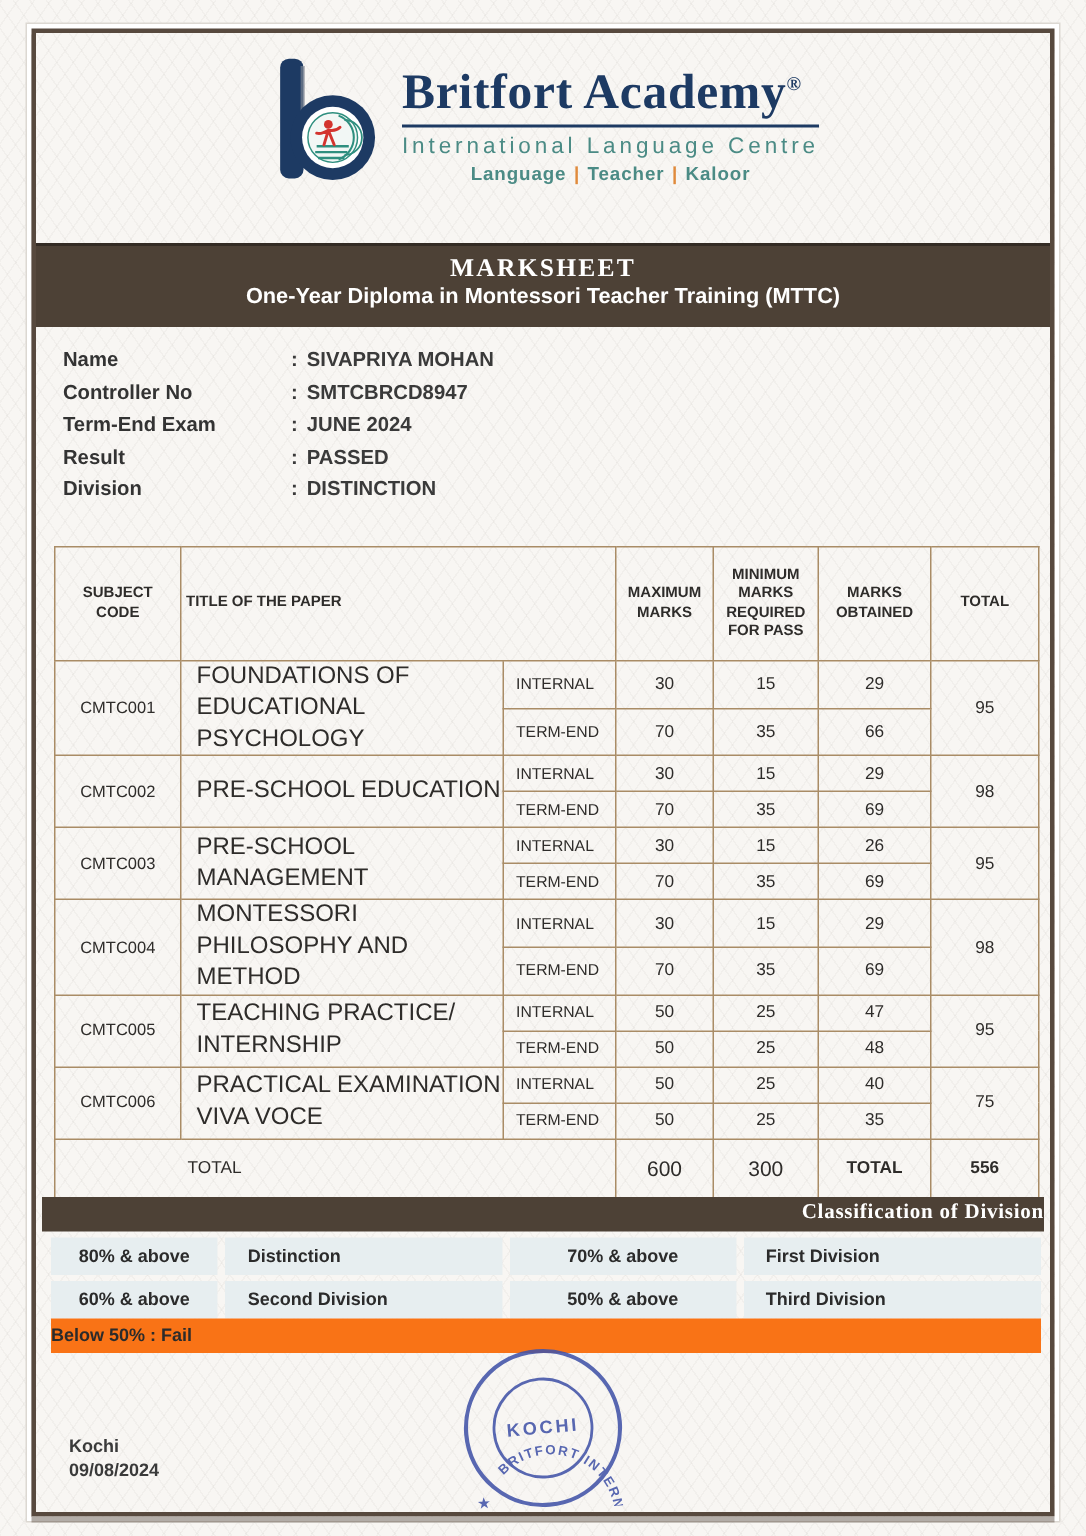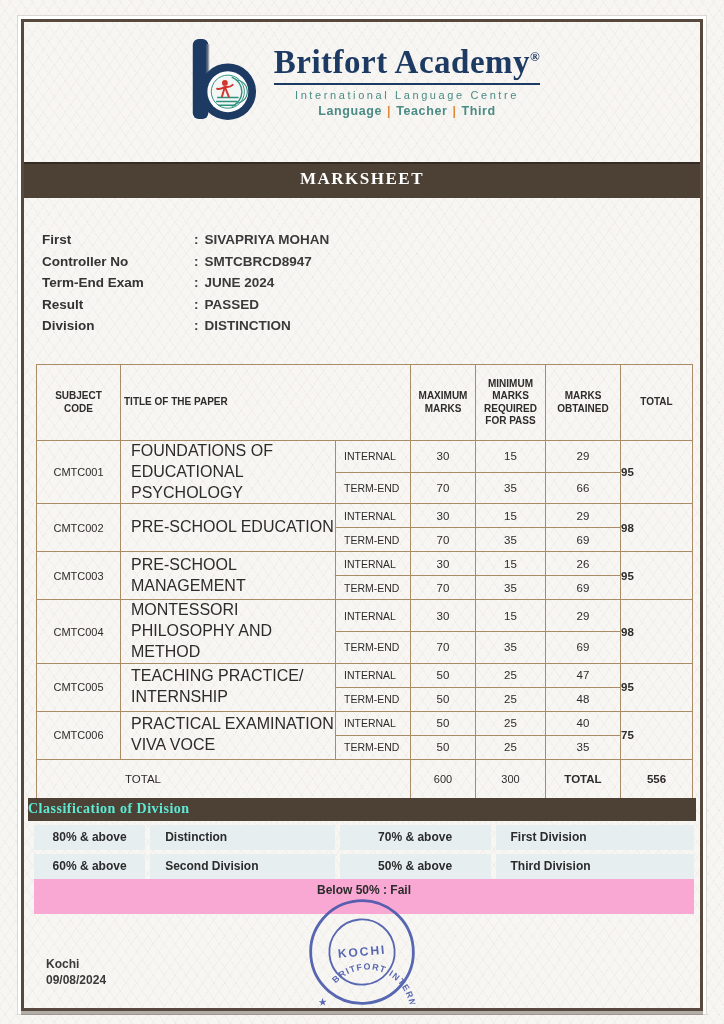--- a/index.html
+++ b/index.html
@@ -19,27 +19,27 @@
     position:absolute; left:21px; right:21px; top:19px; bottom:13px;
     border:3px solid #57493e; box-shadow:0 4px 0 rgba(87,73,62,.45), 0 0 0 3px #ffffff, 0 0 0 4px #dcd8d2;
     pointer-events:none;
   }
   
   .logo-row{ position:absolute; top:36px; left:0; right:0; display:flex; justify-content:center; align-items:flex-start; gap:16px; }
   .brand{ padding-top:10px; }
   .brand-name{ font-family:"Liberation Serif", serif; font-weight:bold; font-size:33px; color:#1d3a63; letter-spacing:.5px; line-height:1; }
   .brand-name sup{ font-size:13px; }
   .brand-rule{ height:2px; background:#1d3a63; margin:4px 0 4px 0; }
-  .tagline1{ font-size:11px; color:#4b8b85; letter-spacing:2.6px; text-align:center; }
+  .tagline1{ font-size:15px; color:#4b8b85; letter-spacing:2.6px; text-align:center; }
   .tagline2{ font-size:12.5px; font-weight:bold; color:#4b8b85; text-align:center; margin-top:3px; letter-spacing:.6px; }
   .tagline2 .pipe{ color:#e08a3c; padding:0 5px; }
   .address{ position:absolute; top:131px; left:0; right:16px; text-align:center; font-weight:normal; font-size:14px; color:#2f2a26;margin-top:48px; }
   
   .ms-banner{
-    position:absolute; top:162px; left:24px; right:24px; height:36px;
+    position:absolute; top:162px; left:24px; right:24px; height:56px;
     background:#4d4136; color:#fff; text-align:center; padding-top:5px;
     border-top:2px solid #332b24;
   }
   .ms-banner .t1{ font-family:"Liberation Serif", serif; font-weight:bold; font-size:17px; letter-spacing:1.5px; }
   .ms-banner .t2{ font-size:14.5px; font-weight:bold; margin-top:1px; }
   
   .info{ position:absolute; top:229px; left:42px; }
   .info-row{ display:flex; height:21.5px; align-items:center; font-size:13.5px; color:#3a3a3a; }
   .info-row .lbl{ width:152px; font-weight:bold; color:#333; }
   .info-row .colon{ font-weight:bold; margin-right:6px; }
@@ -53,41 +53,41 @@
     border:1px solid #a98c66; color:#2e2c2a; vertical-align:middle;
   }
   table.marks thead tr{ height:76px; }
   table.marks th{ font-size:10px; font-weight:bold; text-align:center; padding:2px 3px; line-height:1.25; }
   table.marks th.title-h{ text-align:left; }
   tr.sub{ height:24px; }
   td.code{ text-align:center; font-size:11px; }
   td.title{ text-align:left; font-size:16px; padding-left:10px; line-height:1.3; }
   td.mode{ font-size:10.5px; padding-left:8px; }
   td.num{ text-align:center; font-size:11.5px; }
-  td.rtotal{ text-align:left; font-size:11.5px;font-weight:bold; }
+  td.rtotal{ text-align:center; font-size:11.5px; }
   tr.grand{ height:40px; }
   tr.grand td.glabel{ font-size:11.5px; padding-left:88px; }
-  tr.grand td.num{ font-size:11px; }
+  tr.grand td.num{ font-size:14px; }
   tr.grand td.bold{ font-weight:bold; text-align:center; font-size:11.5px; }
   
   .cls-banner{
     position:absolute; top:798px; left:28px; right:28px; height:23px;
-    background:#4d4136; color:#5eead4; text-align:left;
+    background:#4d4136; color:#ffffff; text-align:right;
     font-family:"Liberation Serif", serif; font-weight:bold; font-size:14px; line-height:22px; letter-spacing:.5px;
   }
   .cls-grid{
     position:absolute; top:825px; left:34px; right:30px;
     display:grid; grid-template-columns:1.12fr 1.86fr 1.52fr 2fr; gap:4px 5px;
   }
   .cls-cell{ background:#e7eef0; height:25px; line-height:25px; font-size:12px; font-weight:bold; color:#2b2b2b; }
   .cls-cell.range{ text-align:center; }
   .cls-cell.div{ padding-left:15px; }
   .cls-fail{
-    position:absolute; top:879px; left:34px; right:30px; height:35px;
-    background:#f9a8d4; text-align:center; font-size:12px; font-weight:bold; color:#2b2b2b; line-height:23px;
+    position:absolute; top:879px; left:34px; right:30px; height:23px;
+    background:#f97316; font-size:12px; font-weight:bold; color:#2b2b2b; line-height:23px;
   }
   
   .foot-left{ position:absolute; left:46px; top:957px; font-size:12px; font-weight:bold; color:#3a3a3a; line-height:1.3; }
   .stamp{ position:absolute; left:50%; top:896px; transform:translateX(-50%) rotate(-5deg); opacity:.88; }
   .sign-block{ position:absolute; right:36px; top:890px; width:240px; text-align:center; }
   .sign-svg{ display:block; margin:0 auto; }
   .sign-l1{ font-size:12px; font-weight:bold; color:#3a3a3a; margin-top:-4px; }
   .sign-l2{ font-size:12.5px; font-weight:bold; color:#272625; letter-spacing:.3px; }
 </style>
 </head>
@@ -107,33 +107,34 @@
       <path d="M53 45 a11 11 0 0 1 0 24" fill="none" stroke="#2f8f7f" stroke-width="1.2"></path>
       <path d="M34 63 h22 M33 67 h22 M35 71 h18" stroke="#2f8f7f" stroke-width="1.6"></path>
       <circle cx="42" cy="48" r="3" fill="#d3342e"></circle>
       <path d="M42 52 q-5 3 -8 2 M42 52 q5 1 8 -2 M42 52 l-3 10 M42 52 l4 10" fill="none" stroke="#d3342e" stroke-width="2" stroke-linecap="round"></path>
     </svg>
     <div class="brand">
       <div class="brand-name"><span>Britfort Academy</span><sup>®</sup></div>
       <div class="brand-rule"></div>
       <div class="tagline1">International Language Centre</div>
       <div class="tagline2">
-        <span>Language</span><span class="pipe">|</span><span>Teacher</span><span class="pipe">|</span><span>Third</span>
+        <span>Language</span><span class="pipe">|</span><span>Teacher</span><span class="pipe">|</span><span>Kaloor</span>
       </div>
     </div>
   </div>
   <div class="address">Kaloor, Kochi, Ernakulam, Kerala 682017</div>
 
   <div class="ms-banner">
     <div class="t1">MARKSHEET</div>
+    <div class="t2">One-Year Diploma in Montessori Teacher Training (MTTC)</div>
   </div>
 
   <div class="info">
     <div class="info-row">
-      <span class="lbl">First</span>
+      <span class="lbl">Name</span>
       <span class="colon">:</span>
       <span class="val">SIVAPRIYA MOHAN</span>
     </div>
     <div class="info-row">
       <span class="lbl">Controller No</span>
       <span class="colon">:</span>
       <span class="val">SMTCBRCD8947</span>
     </div>
     <div class="info-row">
       <span class="lbl">Term-End Exam</span>

